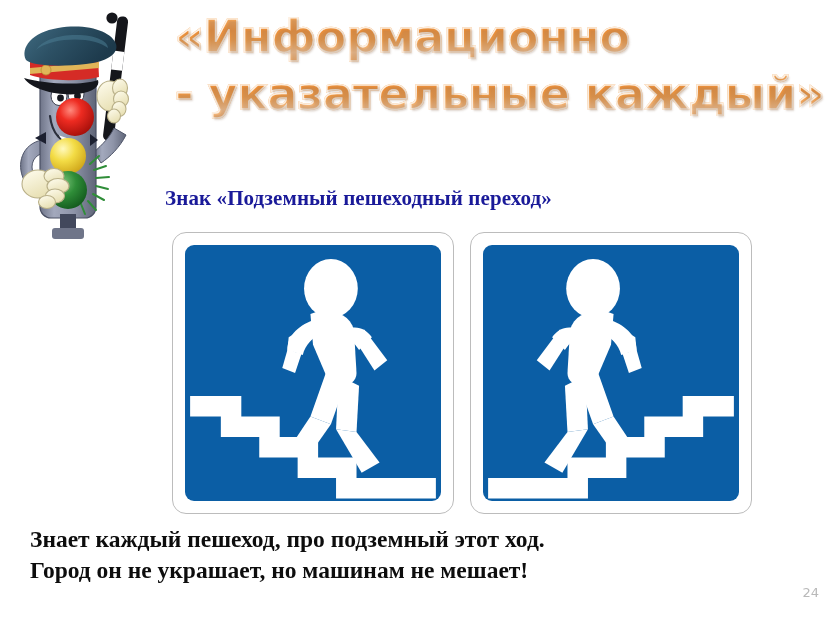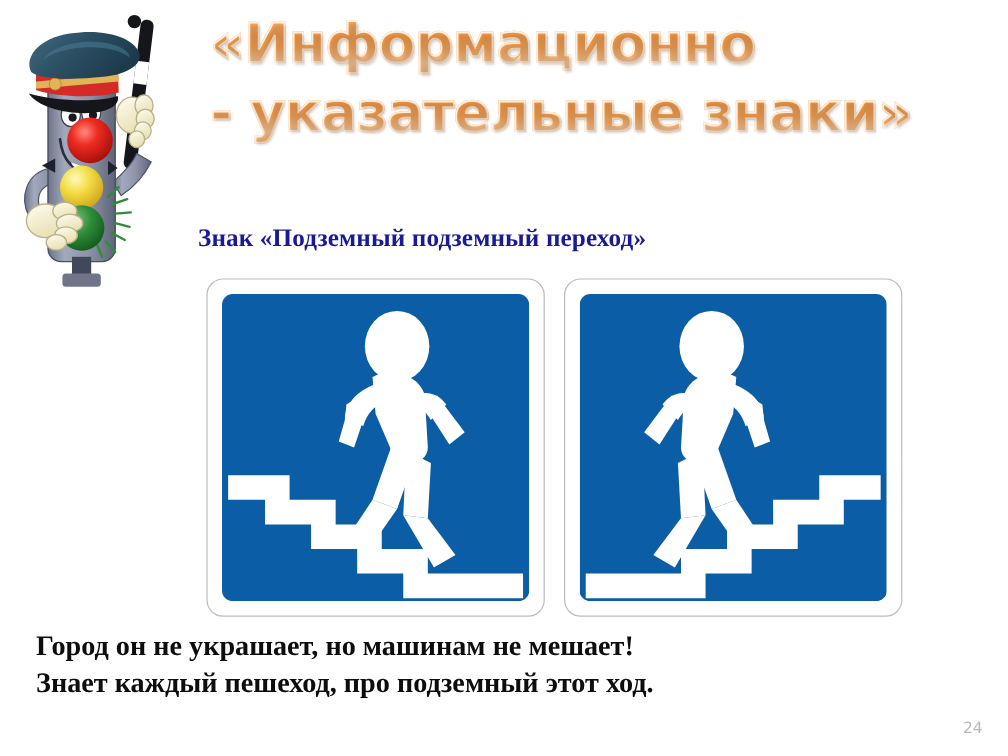--- a/index.html
+++ b/index.html
@@ -102,21 +102,21 @@
     line-height: 31px;
     color: #0d0d0d;
     white-space: nowrap;
   }
   .rhyme span { display: block; }
 
   
   .page-number {
     position: absolute;
     right: 21px;
-    bottom: 15px;
+    bottom: 30px;
     font-family: "DejaVu Sans", sans-serif;
     font-size: 13px;
     color: #b9b9b9;
   }
 
   
   .mascot {
     position: absolute;
     left: 2px;
     top: 4px;
@@ -230,24 +230,24 @@
       <path d="M28 64 L97 58 L97 64 L28 70 Z" fill="#e0b558"></path>
       <circle cx="44" cy="66" r="5" fill="#e0b558" stroke="#b88f32" stroke-width="0.8"></circle>
       <path d="M24 56 C18 44 30 28 56 24 C86 19 110 28 114 40 C117 50 104 58 84 60 C58 63 30 62 24 56 Z" fill="url(#capGrad)"></path>
       <path d="M34 46 C40 36 58 30 78 31 C96 32 106 38 106 44 C98 37 80 34 62 36 C48 38 38 42 34 46 Z" fill="#4b7c92" opacity="0.55"></path>
     </g>
   </svg>
 </div>
 
 <div class="title-block">
   <span class="title-line">«Информационно</span>
-  <span class="title-line">- указательные знаки»</span>
+  <span class="title-line">- указательные каждый»</span>
 </div>
 
-<div class="subtitle">Знак «Подземный подземный переход»</div>
+<div class="subtitle">Знак «Подземный пешеходный переход»</div>
 
 <div class="signs-row">
 
   <div class="sign">
     <div class="sign-face">
       <svg viewBox="0 0 100 100" xmlns="http://www.w3.org/2000/svg" aria-hidden="true">
         <rect x="0" y="0" width="100" height="100" fill="#0b5ea5"></rect>
         <g fill="#ffffff">
 
           <path d="M2 59 L22 59 L22 67 L37 67 L37 75 L52 75 L52 83 L67 83 L67 91 L98 91 L98 99 L59 99 L59 91 L44 91 L44 83 L29 83 L29 75 L14 75 L14 67 L2 67 Z"></path>
@@ -291,17 +291,17 @@
           <path d="M60 51 L68 55 L67 73 L59 72 Z"></path>
           <path d="M59 72 L67 73 L76 85 L69 89 Z"></path>
         </g>
       </svg>
     </div>
   </div>
 
 </div>
 
 <div class="rhyme">
+  <span>Знает каждый пешеход, про подземный этот ход.</span>
   <span>Город он не украшает, но машинам не мешает!</span>
-  <span>Знает каждый пешеход, про подземный этот ход.</span>
 </div>
 
 <div class="page-number">24</div>
 
 </body></html>

